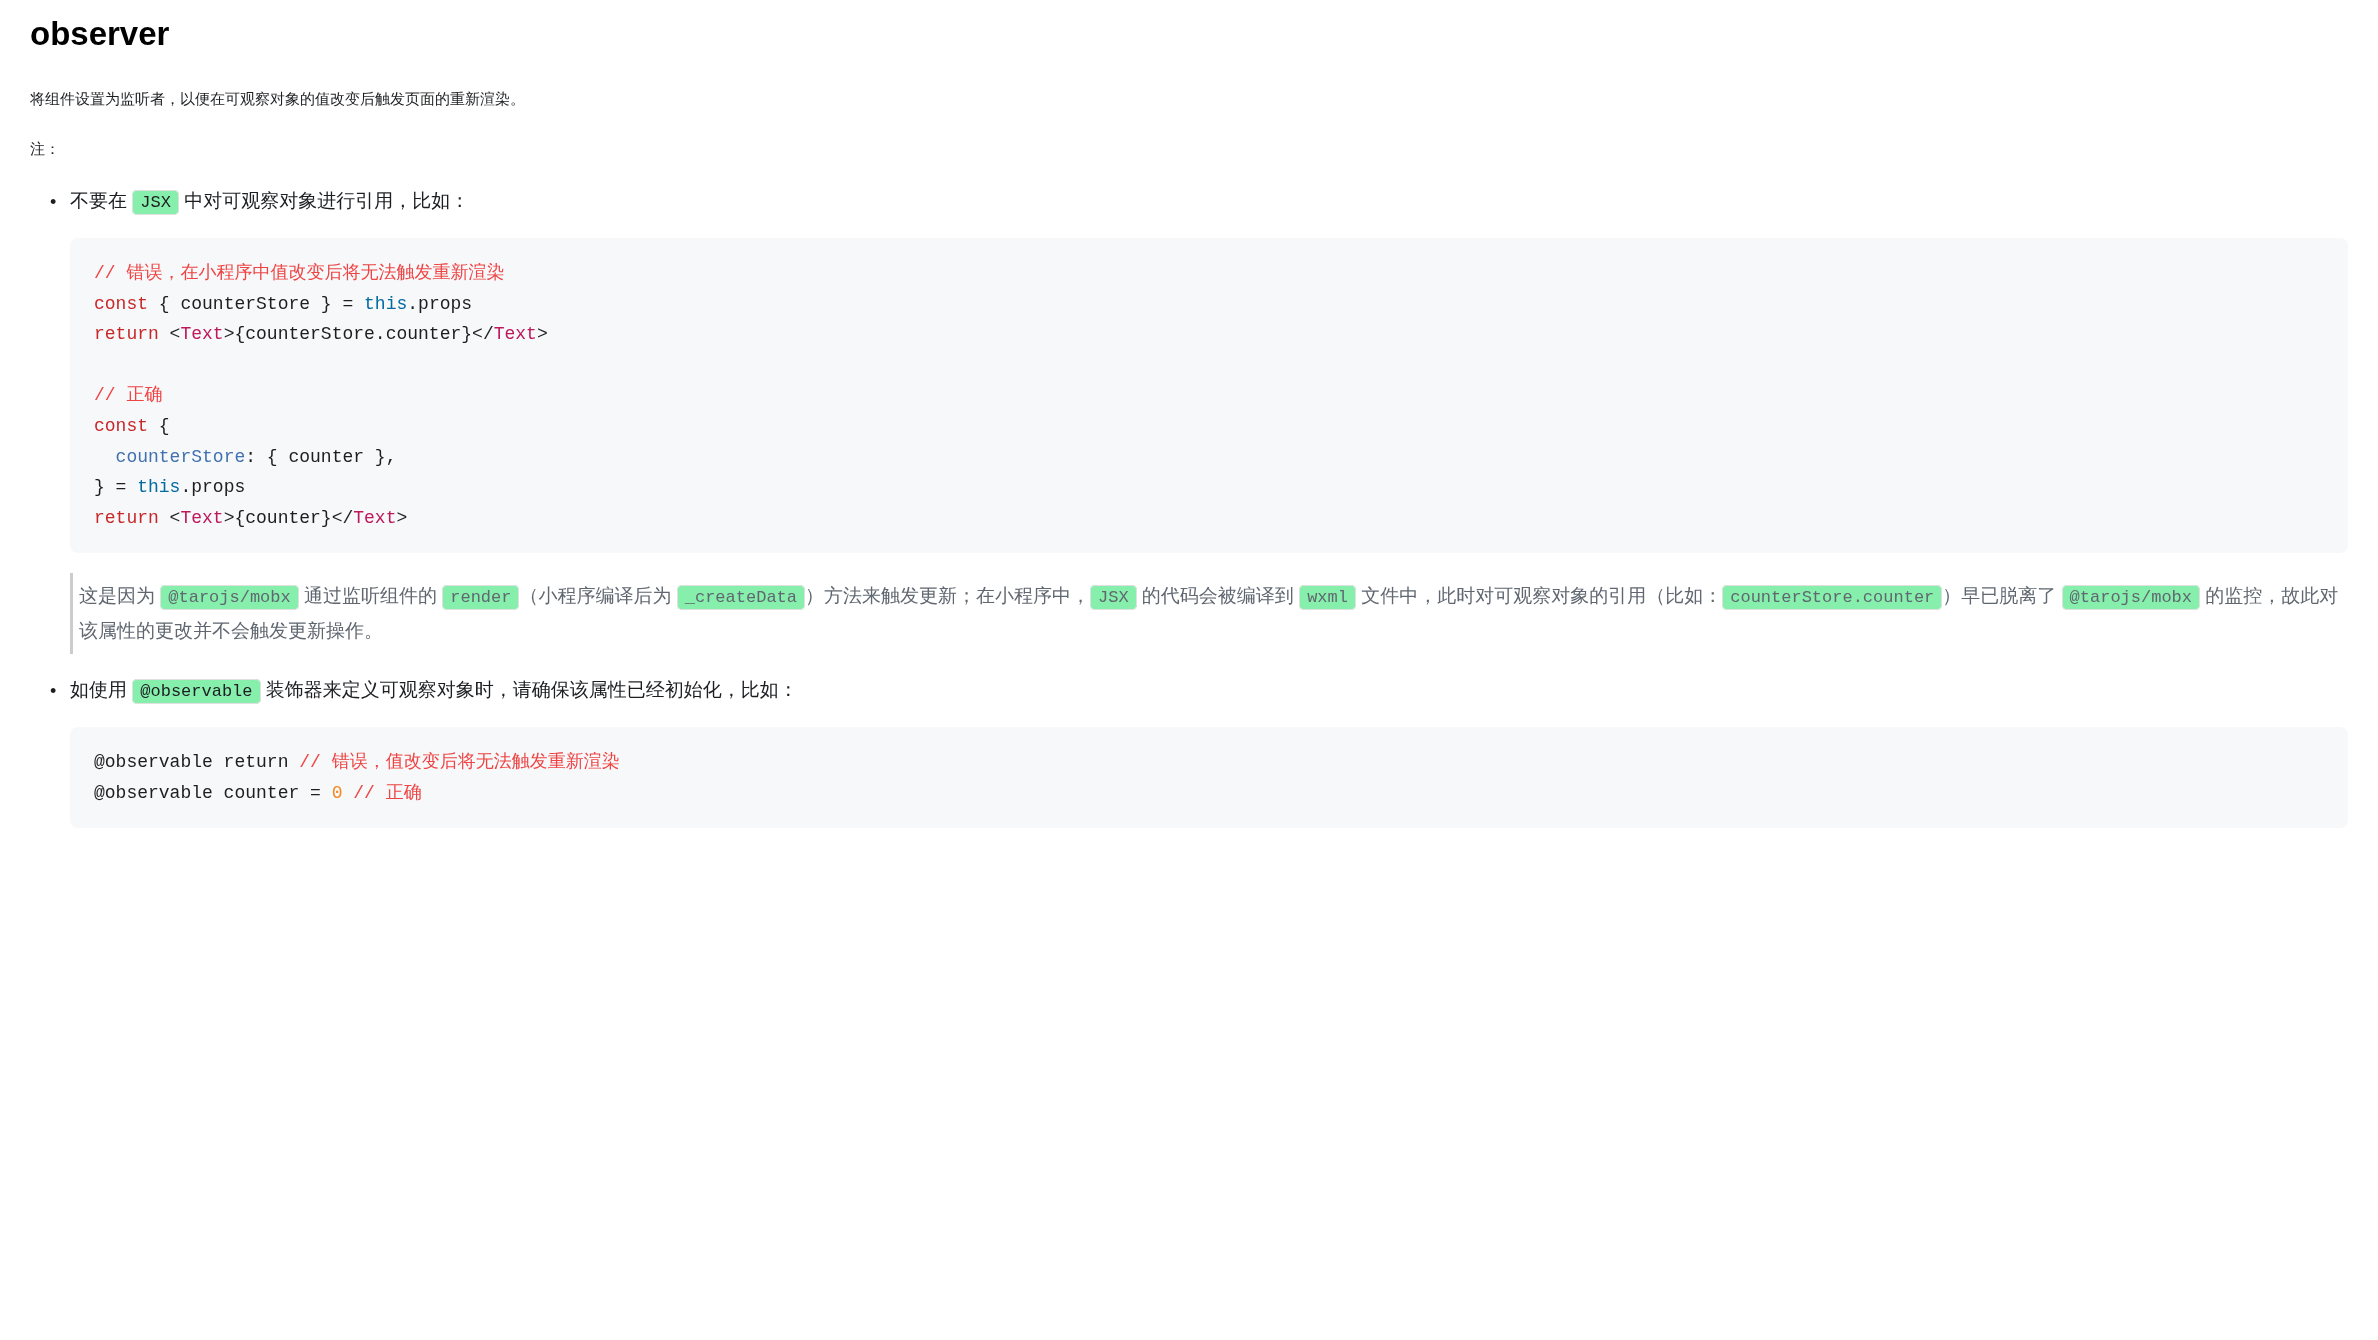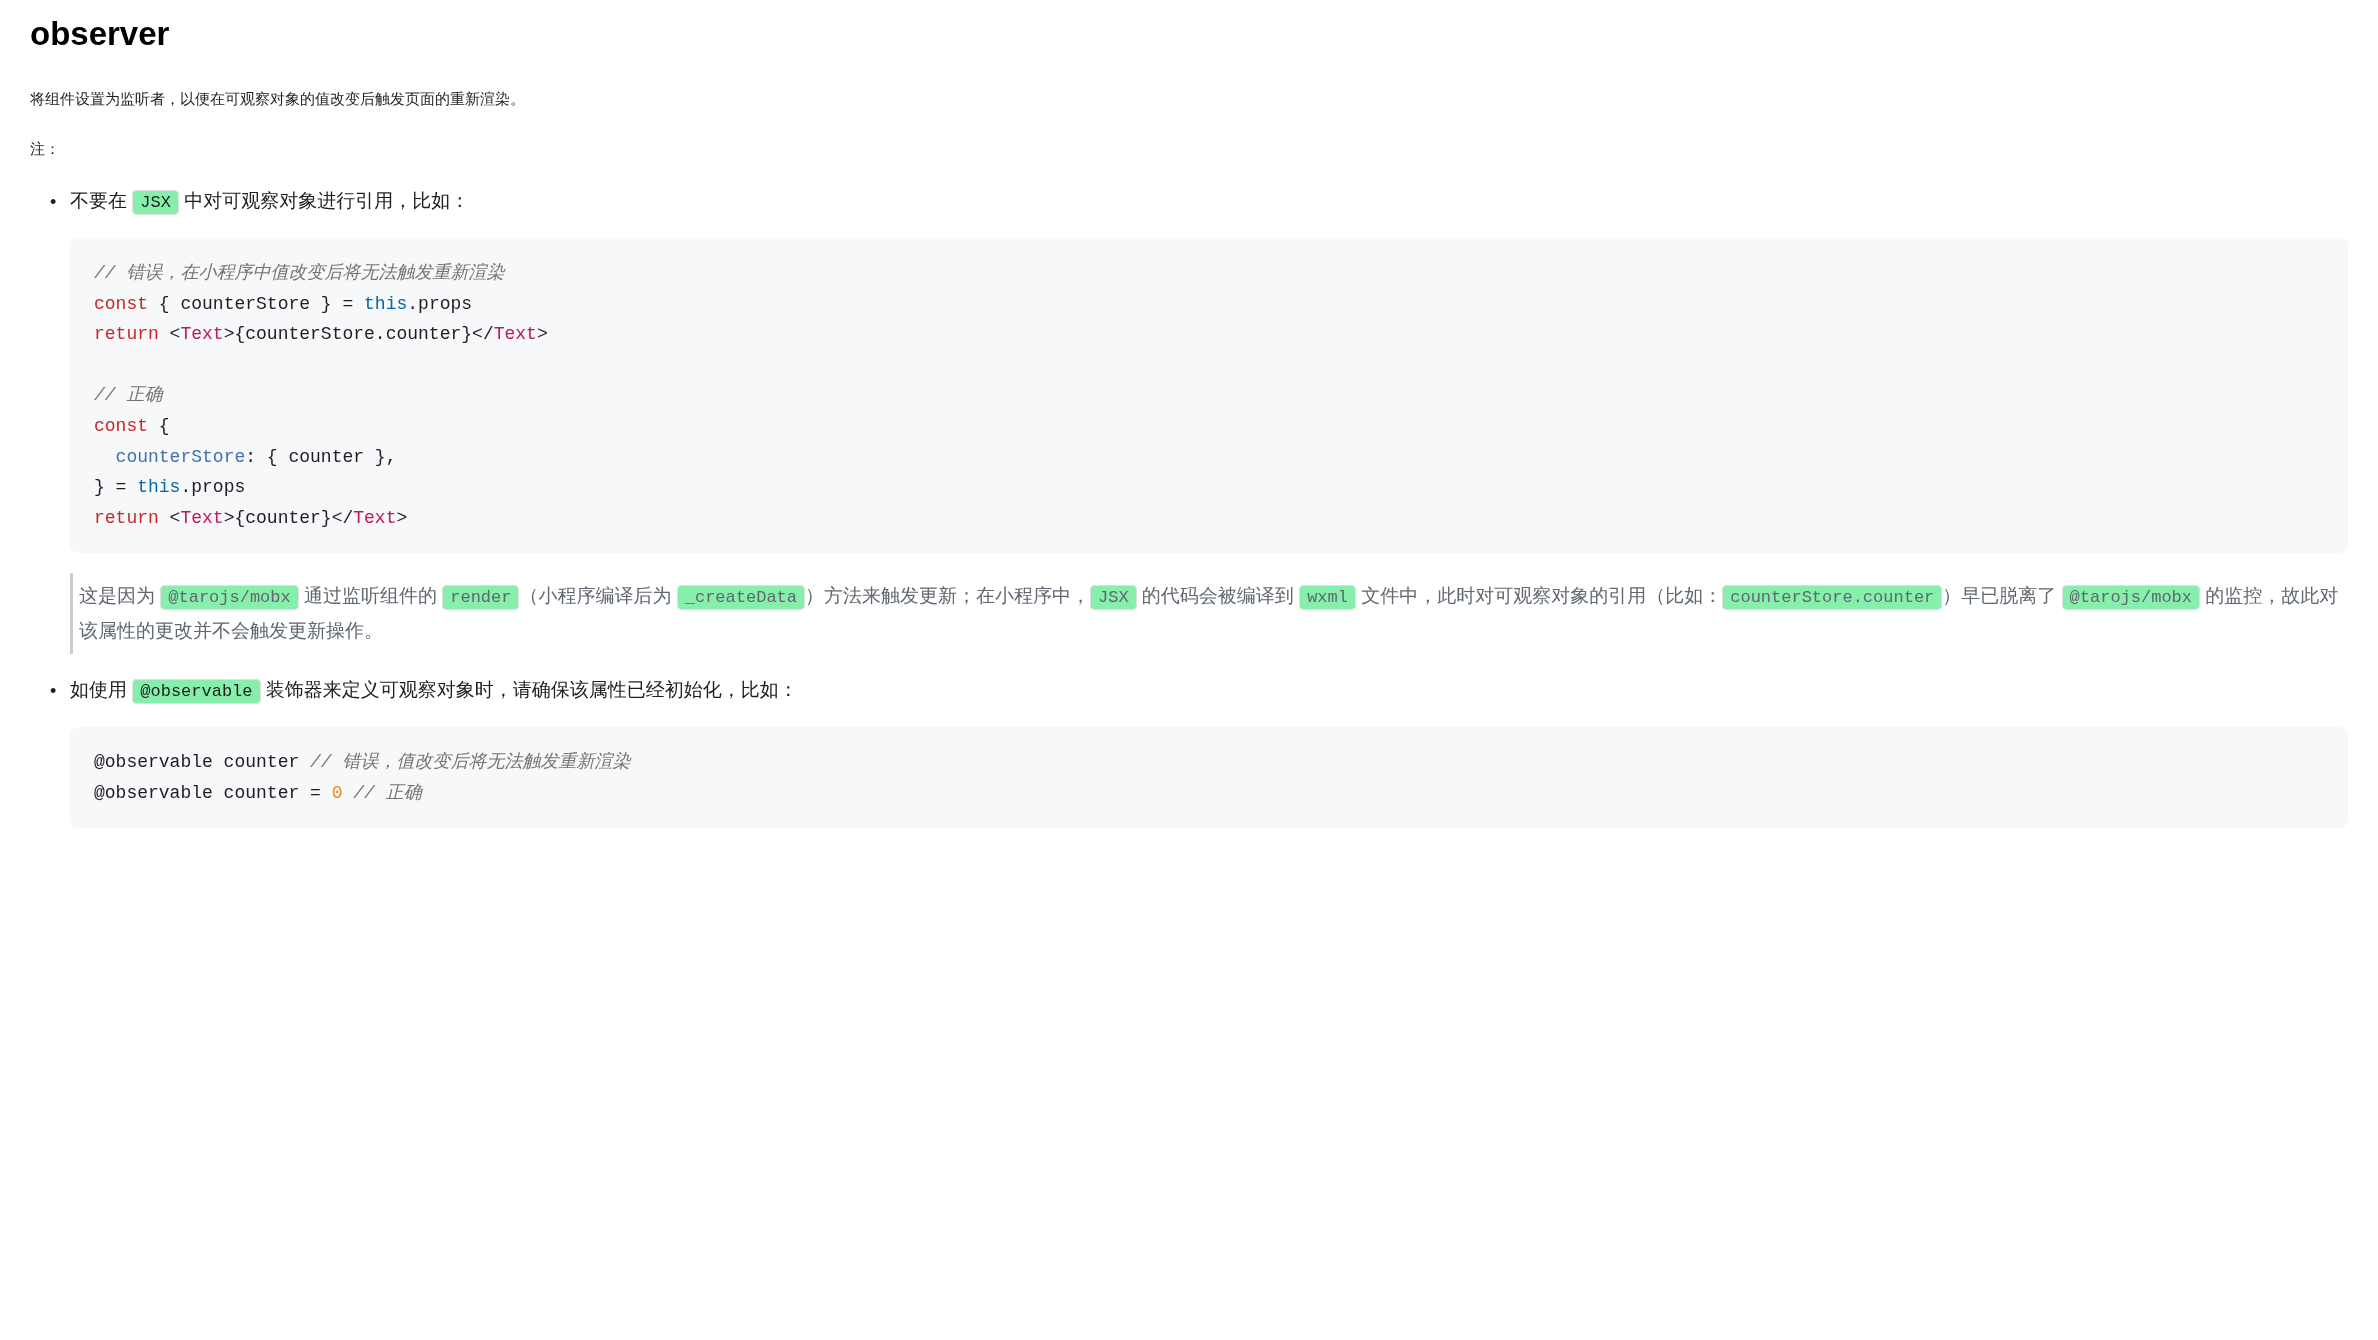--- a/index.html
+++ b/index.html
@@ -55,21 +55,21 @@
       background: #f6f8fa;
       border-radius: 8px;
       padding: 20px 24px;
       margin: 20px 0;
       overflow-x: auto;
       font-family: "SFMono-Regular", Consolas, "Liberation Mono", Menlo, monospace;
       font-size: 18px;
       line-height: 1.7;
       white-space: pre;
     }
-    .tok-comment { color: #737373; font-style: italic; }
+    .tok-comment { color: #ef4444; }
     .tok-keyword { color: #c82829; }
     .tok-this { color: #0369a1; }
     .tok-tag { color: #be185d; }
     .tok-attr { color: #4271ae; margin-top: 36px; }
     .tok-num { color: #f5871f; }
     blockquote {
       border-left: 3px solid #ccc;
       padding: 6px 0 6px 6px;
       margin: 20px 0;
       color: #606770;
@@ -105,18 +105,18 @@
 <span class="tok-keyword">return</span><span> &lt;</span><span class="tok-tag">Text</span><span>&gt;{counter}&lt;/</span><span class="tok-tag">Text</span><span>&gt;</span></pre>
 
     <blockquote>
       <span>这是因为 </span><code class="inline-code">@tarojs/mobx</code><span> 通过监听组件的 </span><code class="inline-code">render</code><span>（小程序编译后为 </span><code class="inline-code">_createData</code><span>）方法来触发更新；在小程序中，</span><code class="inline-code">JSX</code><span> 的代码会被编译到 </span><code class="inline-code">wxml</code><span> 文件中，此时对可观察对象的引用（比如：</span><code class="inline-code">counterStore.counter</code><span>）早已脱离了 </span><code class="inline-code">@tarojs/mobx</code><span> 的监控，故此对该属性的更改并不会触发更新操作。</span>
     </blockquote>
   </li>
 
   <li>
     <span>如使用 </span><code class="inline-code">@observable</code><span> 装饰器来定义可观察对象时，请确保该属性已经初始化，比如：</span>
 
-    <pre><span>@observable counter </span><span class="tok-comment">// 错误，值改变后将无法触发重新渲染</span>
+    <pre><span>@observable return </span><span class="tok-comment">// 错误，值改变后将无法触发重新渲染</span>
 <span>@observable counter = </span><span class="tok-num">0</span><span> </span><span class="tok-comment">// 正确</span></pre>
   </li>
 
 
 </ul>
 
 </body></html>

